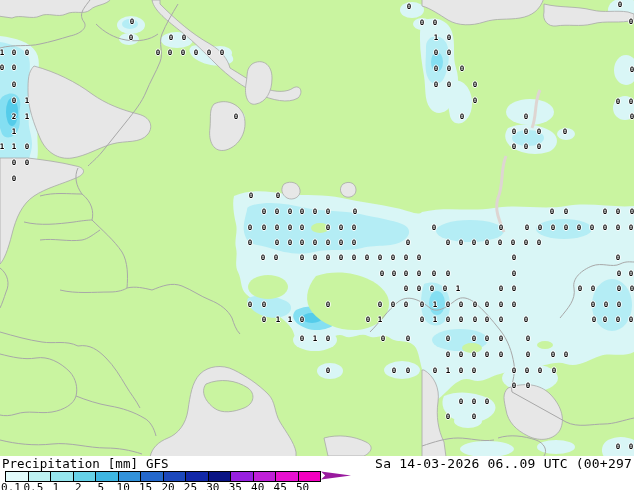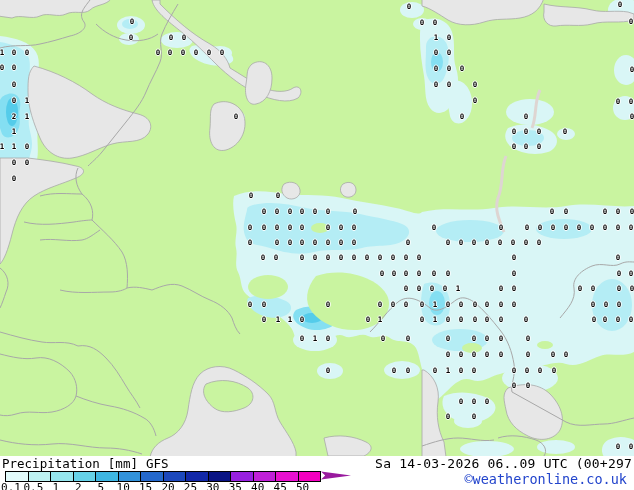--- a/index.html
+++ b/index.html
@@ -408,14 +408,13 @@
       <span class="bar-label" style="left: 145.58px;">15</span>
       <span class="bar-label" style="left: 168.01px;">20</span>
       <span class="bar-label" style="left: 190.44px;">25</span>
       <span class="bar-label" style="left: 212.87px;">30</span>
       <span class="bar-label" style="left: 235.3px;">35</span>
       <span class="bar-label" style="left: 257.73px;">40</span>
       <span class="bar-label" style="left: 280.16px;">45</span>
       <span class="bar-label" style="left: 302.59px;">50</span>
     </div>
   <div class="dt">Sa 14-03-2026 06..09 UTC (00+297)</div>
-  <div class="copy">©weatheronline.co.uk</div>
 </div>
 
 </body></html>

